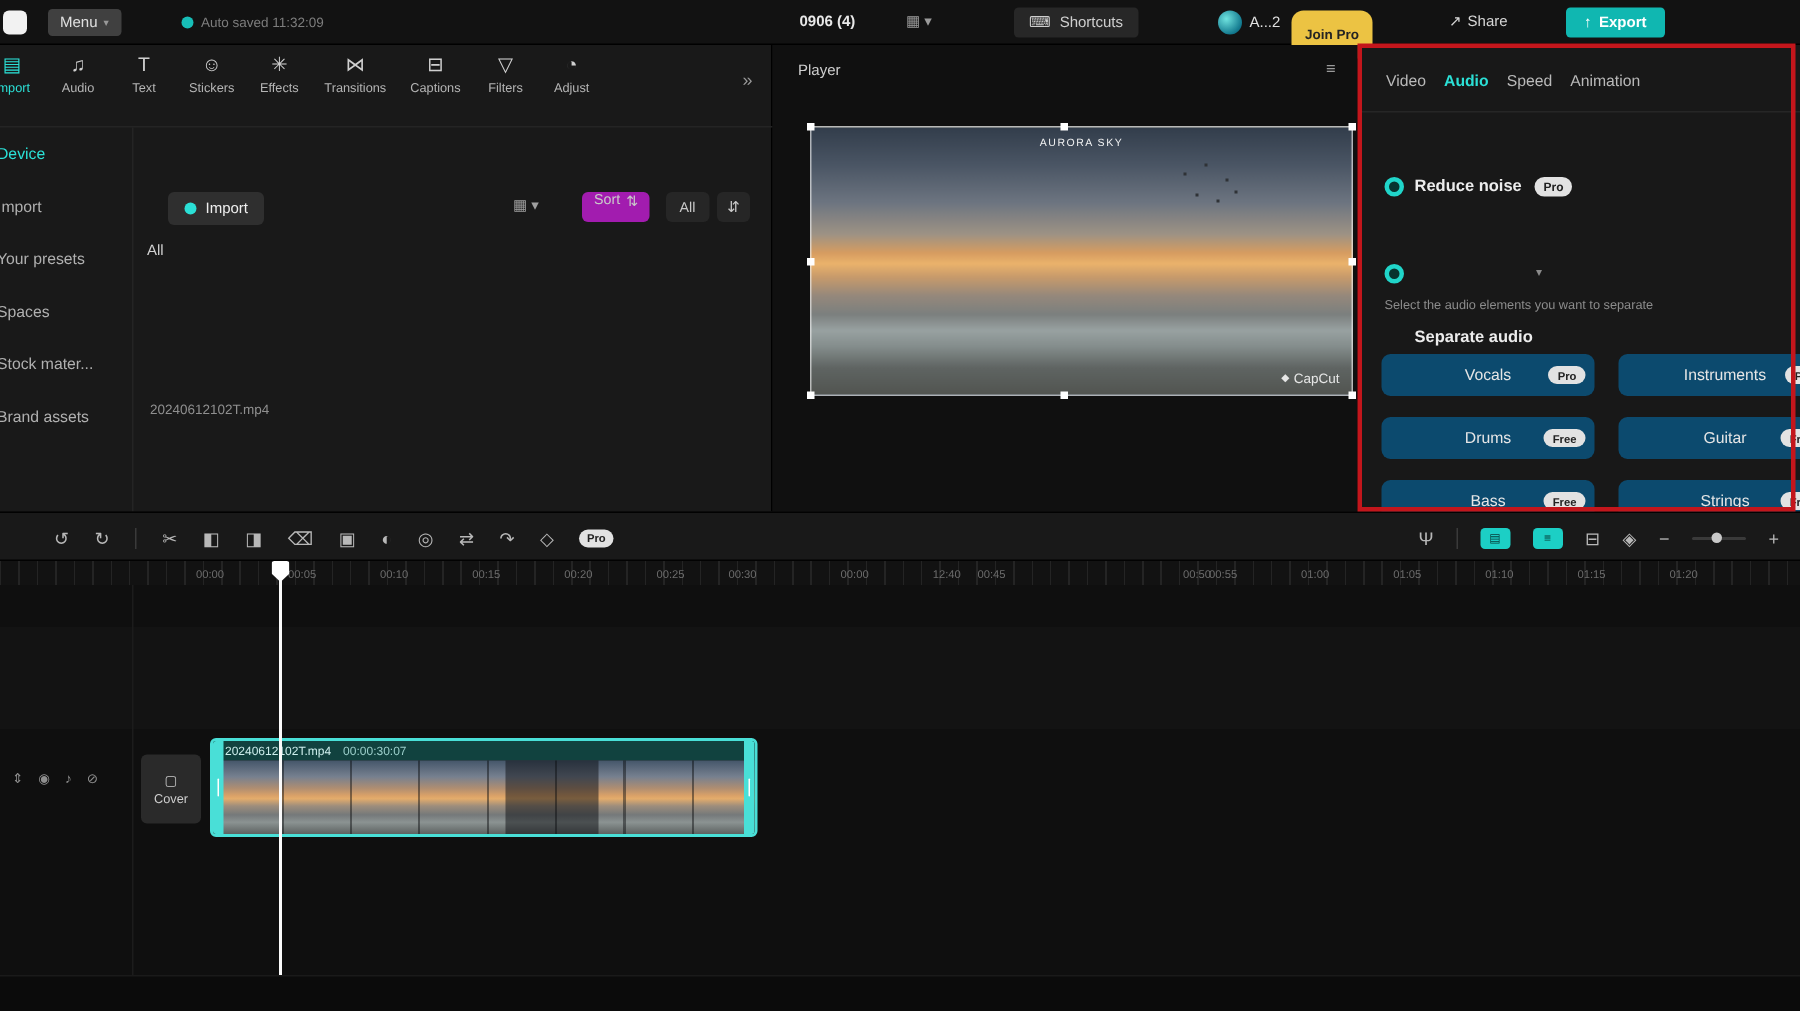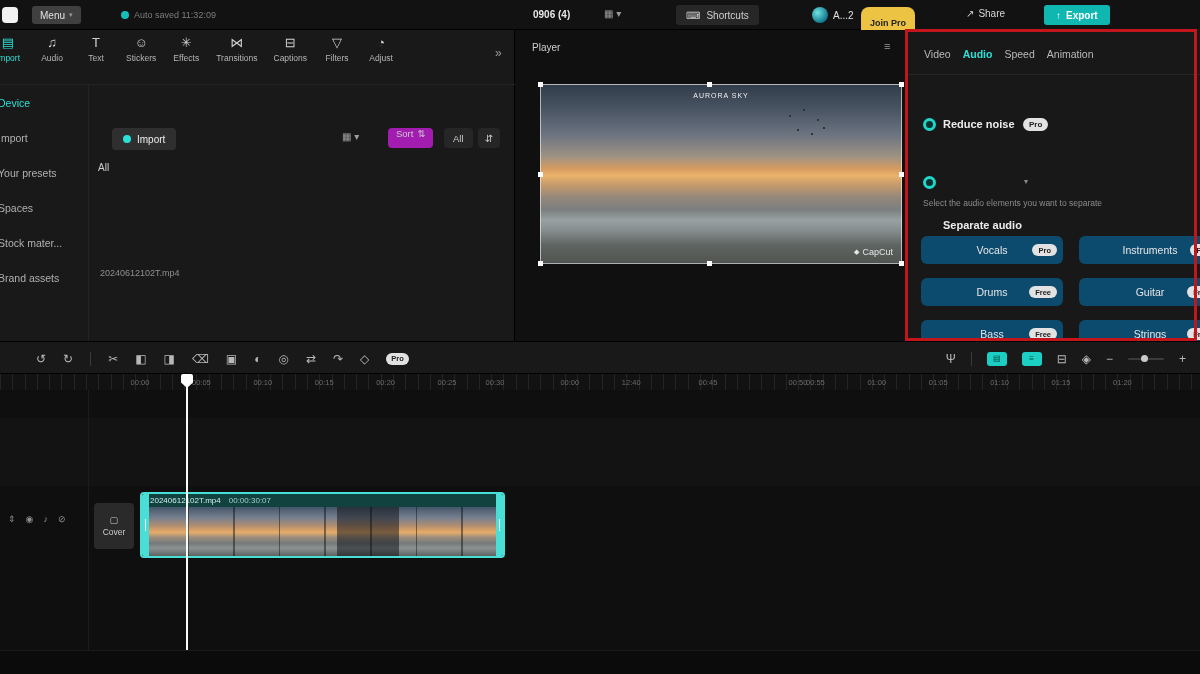--- a/index.html
+++ b/index.html
@@ -356,21 +356,21 @@
   <div id="ruler-labels">
       <span class="rlabel" style="left: 140px;">00:00</span>
       <span class="rlabel" style="left: 201.4px;">00:05</span>
       <span class="rlabel" style="left: 262.8px;">00:10</span>
       <span class="rlabel" style="left: 324.2px;">00:15</span>
       <span class="rlabel" style="left: 385.6px;">00:20</span>
       <span class="rlabel" style="left: 447px;">00:25</span>
       <span class="rlabel" style="left: 495px;">00:30</span>
       <span class="rlabel" style="left: 569.8px;">00:00</span>
       <span class="rlabel" style="left: 631.2px;">12:40</span>
-      <span class="rlabel" style="left: 708px;">00:45</span>
+      <span class="rlabel" style="left: 661px;">00:45</span>
       <span class="rlabel" style="left: 754px; margin-left: 44px;">00:50</span>
       <span class="rlabel" style="left: 815.4px;">00:55</span>
       <span class="rlabel" style="left: 876.8px;">01:00</span>
       <span class="rlabel" style="left: 938.2px;">01:05</span>
       <span class="rlabel" style="left: 999.6px;">01:10</span>
       <span class="rlabel" style="left: 1061px;">01:15</span>
       <span class="rlabel" style="left: 1122.4px;">01:20</span>
     </div>
 </div>
 <div class="abs" id="timeline-body">

